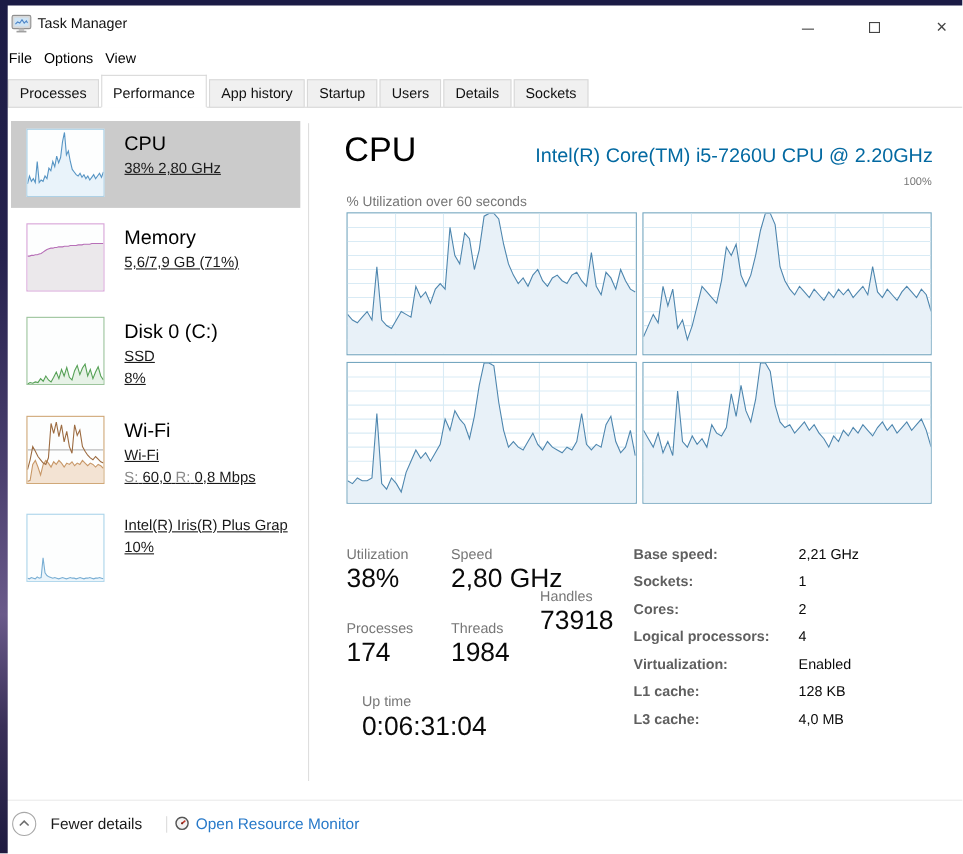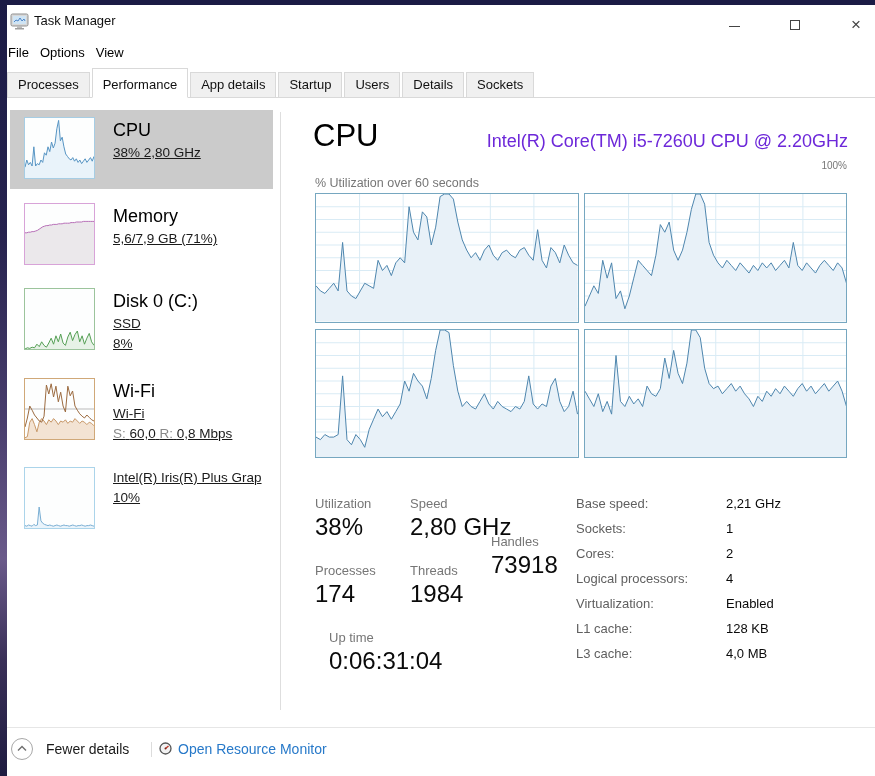--- a/index.html
+++ b/index.html
@@ -35,34 +35,34 @@
   .sidebar-item.selected { background:var(--sel,#cbcbcb); }
   .mini-chart { position:absolute; left:14px; top:7px; width:71px; height:62px; background:#fdfefe; }
   .side-text { position:absolute; left:103px; top:8px; width:162px; }
   .side-title { font-size:18px; color:#000; line-height:25px; white-space:nowrap; }
   .side-sub { font-size:13.5px; color:#1a1a1a; line-height:20px; white-space:nowrap; overflow:hidden;text-decoration:underline; }
   .dim { color:#8a8a8a; }
   .v-divider { position:absolute; left:280px; top:112px; width:1px; height:598px; background:#dedede; }
 
   
   .main-title { position:absolute; left:313px; top:118px; font-size:31px; font-weight:300; letter-spacing:0; }
-  .cpu-name { position:absolute; right:27px; top:131px; font-size:18px; color:#6d28d9;margin-left:38px; }
+  .cpu-name { position:absolute; right:27px; top:131px; font-size:18px; color:#0369a1;margin-left:38px; }
   .chart-caption { position:absolute; left:315px; top:176px; font-size:12.5px; color:#767676; }
   .chart-max { position:absolute; right:28px; top:160px; font-size:10px; color:#767676; }
   .chart-grid-wrap { position:absolute; left:315px; top:193px; width:532px; height:265px; display:grid; grid-template-columns:1fr 1fr; grid-template-rows:1fr 1fr; gap:6px 5px; }
   .chart { width:100%; height:100%; display:block; background:#fff; }
 
   
   .stat { position:absolute; }
   .stat-label { font-size:13px; color:#767676; }
   .stat-value { font-size:24px; font-weight:300; color:#0a0a0a; margin-top:2px; white-space:nowrap; }
 
   .specs { position:absolute; left:576px; top:496px; width:290px; }
   .spec-row { display:flex; height:25px; align-items:flex-start; }
-  .spec-label { width:150px; font-size:13px; color:#5f5f5f; }
+  .spec-label { width:150px; font-size:13px; color:#5f5f5f;font-weight:bold; }
   .spec-value { font-size:13px; color:#0a0a0a; }
 
   
   .footer-divider { position:absolute; left:0; top:727px; width:875px; height:1px; background:#e6e6e6; }
   .footer { position:absolute; left:0; top:728px; width:875px; height:48px; background:#fff; }
   .chev-circle { position:absolute; left:11px; top:10px; width:22px; height:22px; border:1px solid #a8a8a8; border-radius:50%; }
   .fewer-label { position:absolute; left:46px; top:13px; font-size:14px; color:#1a1a1a; }
   .footer-sep { position:absolute; left:151px; top:14px; width:1px; height:15px; background:#dcdcdc; }
   .gauge-icon { position:absolute; left:159px; top:14px; width:13px; height:13px; }
   .resmon-link { position:absolute; left:178px; top:13px; font-size:14px; color:var(--link,#2779c9); cursor:pointer; }
@@ -89,21 +89,21 @@
 
 <div class="menubar">
   <span class="menu-item">File</span>
   <span class="menu-item">Options</span>
   <span class="menu-item">View</span>
 </div>
 
 <div class="tabstrip">
   <span class="tab">Processes</span>
   <span class="tab active">Performance</span>
-  <span class="tab">App details</span>
+  <span class="tab">App history</span>
   <span class="tab">Startup</span>
   <span class="tab">Users</span>
   <span class="tab">Details</span>
   <span class="tab">Sockets</span>
 </div>
 
 <div class="sidebar-item selected" style="top:110px;height:79px;">
   <svg class="mini-chart" viewBox="0 0 100 100" preserveAspectRatio="none" style="border: 1px solid rgb(166, 205, 228);">
       <path d="M0,100 L0.00,82.00 L2.56,70.00 L5.13,78.00 L7.69,74.00 L10.26,80.00 L12.82,48.00 L15.38,80.00 L17.95,76.00 L20.51,78.00 L23.08,70.00 L25.64,74.00 L28.21,58.00 L30.77,62.00 L33.33,48.00 L35.90,56.00 L38.46,40.00 L41.03,50.00 L43.59,42.00 L46.15,18.00 L48.72,4.00 L51.28,38.00 L53.85,32.00 L56.41,48.00 L58.97,60.00 L61.54,64.00 L64.10,68.00 L66.67,70.00 L69.23,66.00 L71.79,72.00 L74.36,68.00 L76.92,74.00 L79.49,70.00 L82.05,76.00 L84.62,72.00 L87.18,68.00 L89.74,74.00 L92.31,70.00 L94.87,66.00 L97.44,72.00 L100.00,64.00 L100,100 Z" fill="#e9f3fa"></path>
       <polyline points="0.00,82.00 2.56,70.00 5.13,78.00 7.69,74.00 10.26,80.00 12.82,48.00 15.38,80.00 17.95,76.00 20.51,78.00 23.08,70.00 25.64,74.00 28.21,58.00 30.77,62.00 33.33,48.00 35.90,56.00 38.46,40.00 41.03,50.00 43.59,42.00 46.15,18.00 48.72,4.00 51.28,38.00 53.85,32.00 56.41,48.00 58.97,60.00 61.54,64.00 64.10,68.00 66.67,70.00 69.23,66.00 71.79,72.00 74.36,68.00 76.92,74.00 79.49,70.00 82.05,76.00 84.62,72.00 87.18,68.00 89.74,74.00 92.31,70.00 94.87,66.00 97.44,72.00 100.00,64.00" fill="none" stroke="#5795c4" stroke-width="1" vector-effect="non-scaling-stroke"></polyline>

